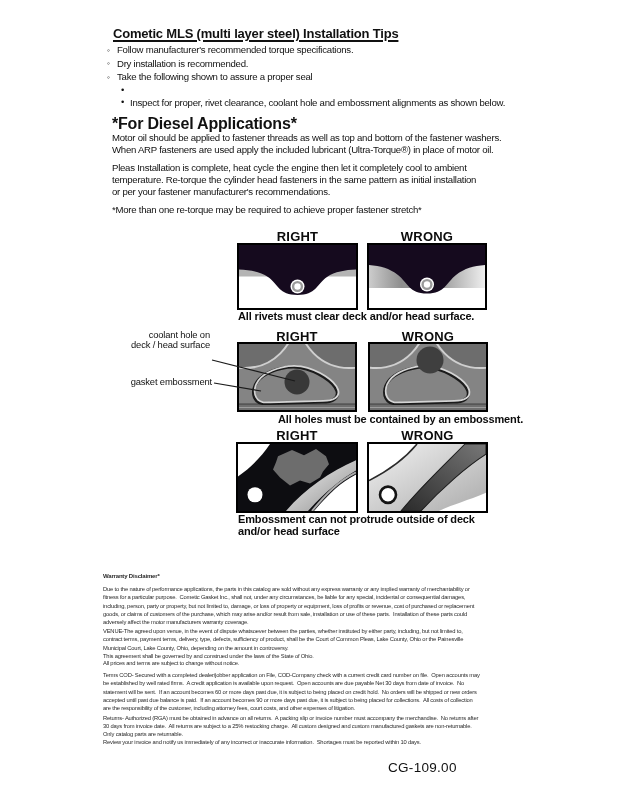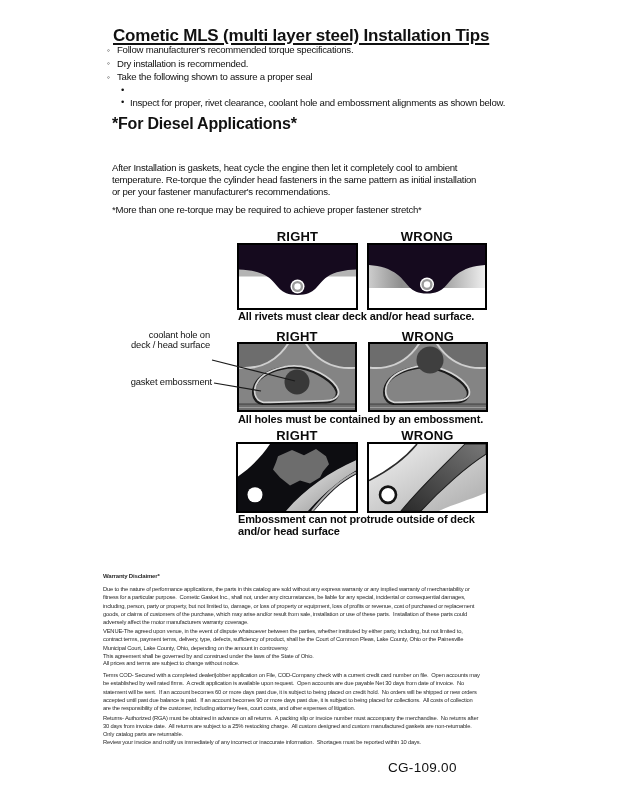--- a/index.html
+++ b/index.html
@@ -1,38 +1,38 @@
 <!DOCTYPE html>
 <html><head>
 <meta charset="utf-8">
 <style>
   html,body{margin:0;padding:0;background:#ffffff;}
   .page{position:relative;width:618px;height:800px;background:#ffffff;overflow:hidden;
         font-family:"Liberation Sans", sans-serif;color:#111;}
   .abs{position:absolute;}
   .line{white-space:pre;}
   
-  .title{left:113px;top:26px;font-size:17px;font-weight:bold;letter-spacing:-0.2px;
+  .title{left:113px;top:26px;font-size:13px;font-weight:bold;letter-spacing:-0.2px;
          text-decoration:underline;text-decoration-thickness:1.5px;text-underline-offset:2px;white-space:pre;}
   .bullets{left:107px;top:44px;font-size:9.6px;letter-spacing:-0.25px;}
   .bullets .bl{position:relative;height:13.5px;padding-left:10px;white-space:pre;}
   .bullets .mk{position:absolute;left:0;top:0.5px;font-size:8.5px;}
   .subbullets{left:121px;top:84px;font-size:9.6px;letter-spacing:-0.25px;}
   .subbullets .bl{position:relative;height:12.7px;padding-left:9px;white-space:pre;}
   .subbullets .mk{position:absolute;left:0;top:-0.5px;font-size:9.5px;}
   .dheading{left:112px;top:115px;font-size:16px;font-weight:bold;letter-spacing:-0.2px;white-space:pre;}
   .para{left:112px;font-size:9.6px;letter-spacing:-0.25px;line-height:11.8px;}
   .p1{top:132px;} .p2{top:162px;}
   .note{left:112px;top:204px;font-size:9.6px;letter-spacing:-0.25px;white-space:pre;}
   
   .lab{font-weight:bold;font-size:13px;text-align:center;color:#0c0c0c;letter-spacing:0.2px;}
   .dbox{border:2px solid #000;box-sizing:border-box;background:#fff;}
   .dbox svg{display:block;width:100%;height:100%;}
   .cap{left:238px;font-weight:bold;font-size:11px;letter-spacing:-0.15px;line-height:11.5px;color:#0c0c0c;}
-  .cap1{top:311px;} .cap2{top:414px;} .cap3{top:514px;}
+  .cap1{top:311px;} .cap2{top:414px;margin-left:40px;} .cap3{top:514px;}
   .ann{font-size:9.4px;letter-spacing:-0.15px;text-align:right;line-height:10.2px;color:#111;}
   .annCoolant{left:120px;width:90px;top:330px;}
   .annEmboss{left:118px;width:94px;top:377px;}
   .leader{left:205px;top:352px;width:100px;height:42px;z-index:4;}
   
   .legal{font-size:5.8px;letter-spacing:-0.18px;line-height:8.35px;color:#2a2a2a;left:103px;}
   .legalHead{top:572px;font-weight:bold;font-size:6px;}
   .lp1{top:585px;} .lp2{top:627px;} .lp3{top:659px;}
   .lp4{top:671px;} .lp5{top:714px;} .lp6{top:730px;}
   .footerCode{left:388px;top:760px;font-size:13.5px;letter-spacing:0.3px;color:#111;white-space:pre;}
@@ -52,24 +52,29 @@
     </div>
 
   <div class="abs subbullets">
 
   <div class="bl"><span class="mk">•</span></div>
       <div class="bl"><span class="mk">•</span><span>Inspect for proper, rivet clearance, coolant hole and embossment alignments as shown below.</span></div>
     </div>
 
   <div class="abs dheading">*For Diesel Applications*</div>
 
+  <div class="abs para p1">
+
+  <div class="line">Motor oil should be applied to fastener threads as well as top and bottom of the fastener washers.</div>
+      <div class="line">When ARP fasteners are used apply the included lubricant (Ultra-Torque®) in place of motor oil.</div>
+    </div>
 
   <div class="abs para p2">
 
-  <div class="line">After Installation is gaskets, heat cycle the engine then let it completely cool to ambient</div>
+  <div class="line">Pleas Installation is complete, heat cycle the engine then let it completely cool to ambient</div>
       <div class="line">temperature. Re-torque the cylinder head fasteners in the same pattern as initial installation</div>
       <div class="line">or per your fastener manufacturer's recommendations.</div>
     </div>
 
   <div class="abs note">*More than one re-torque may be required to achieve proper fastener stretch*</div>
 
   <div class="abs lab" style="left:237px;top:229px;width:121px;">RIGHT</div>
   <div class="abs lab" style="left:367px;top:229px;width:120px;">WRONG</div>
 
   <div class="abs dbox" style="left:237px;top:243px;width:121px;height:67px;">

